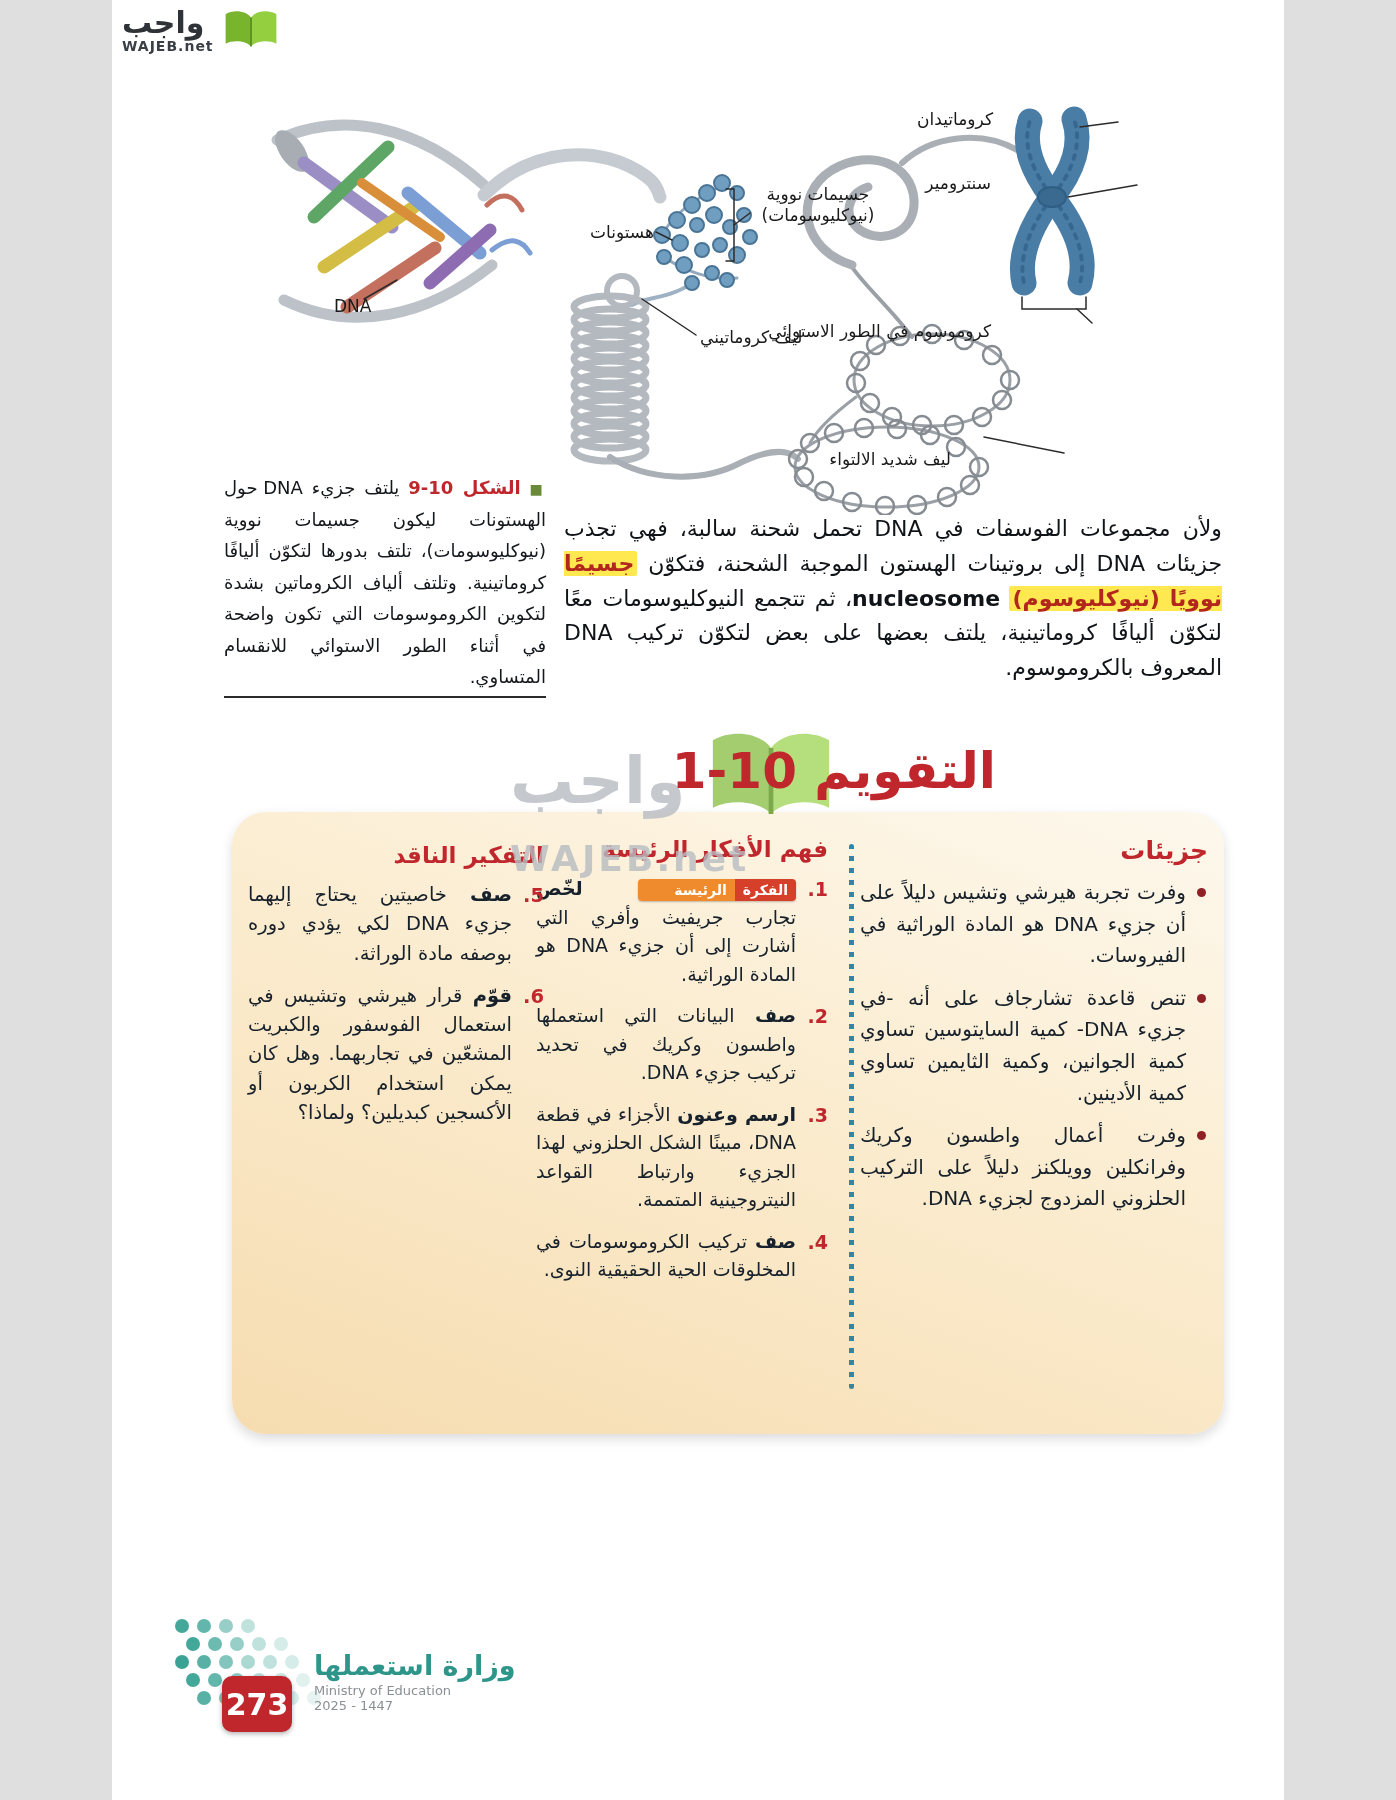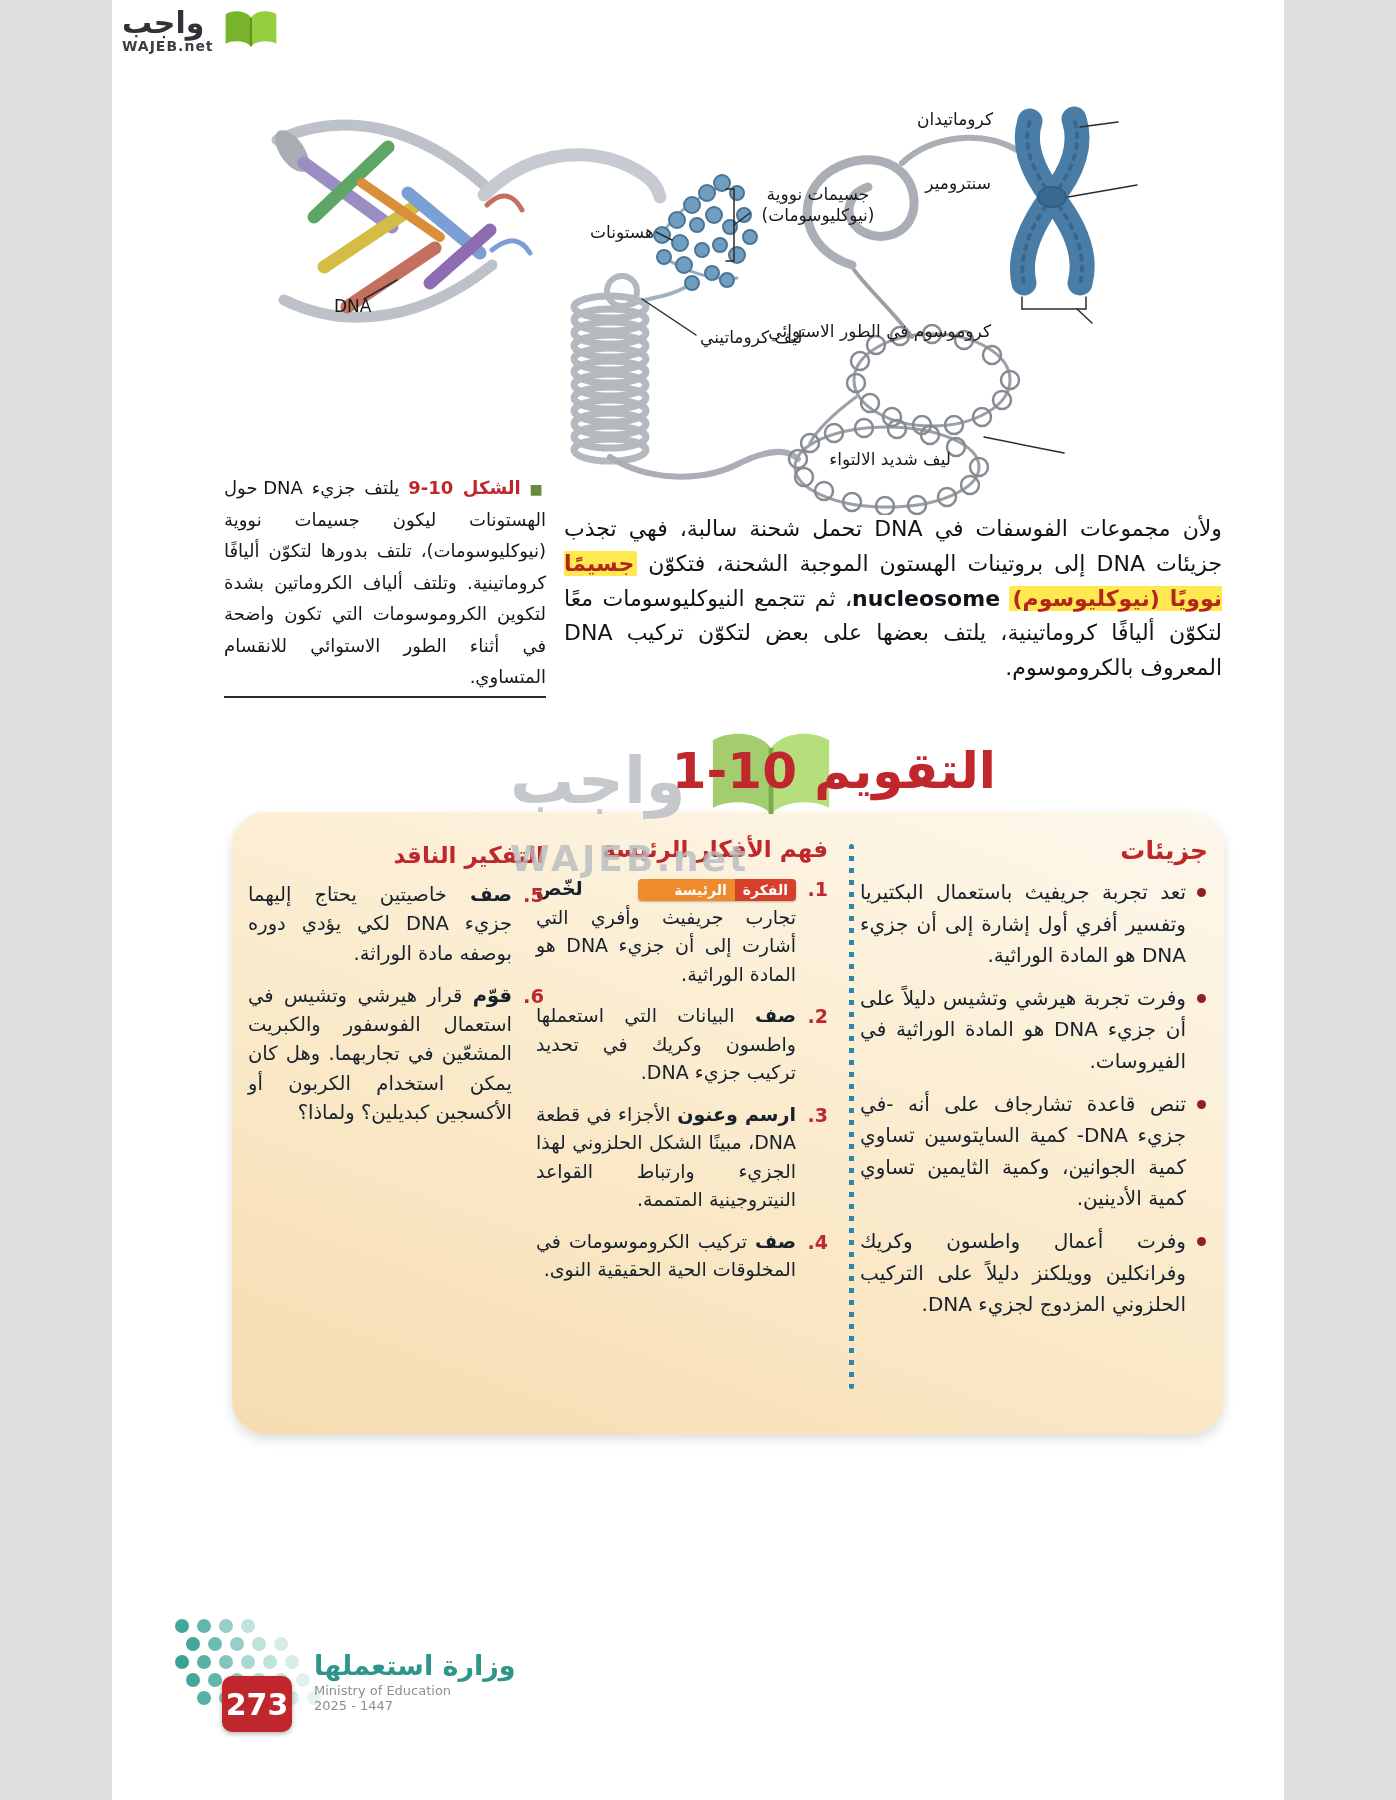--- a/index.html
+++ b/index.html
@@ -269,21 +269,20 @@
     <div class="wm-site">WAJEB.net</div>
   </div>
 
   <div class="abs assess-title">التقويم 10-1</div>
 
   <div class="abs panel">
     <div class="divider"></div>
 
     <div class="col col-summary">
       <div class="col-head">جزيئات</div>
-      <div class="sum-bullet"><span class="dot"></span><span>تعد تجربة جريفيث باستعمال البكتيريا وتفسير أفري أول إشارة إلى أن جزيء DNA هو المادة الوراثية.</span></div>
       <div class="sum-bullet"><span class="dot"></span><span>وفرت تجربة هيرشي وتشيس دليلاً على أن جزيء DNA هو المادة الوراثية في الفيروسات.</span></div>
       <div class="sum-bullet"><span class="dot"></span><span>تنص قاعدة تشارجاف على أنه -في جزيء DNA- كمية السايتوسين تساوي كمية الجوانين، وكمية الثايمين تساوي كمية الأدينين.</span></div>
       <div class="sum-bullet"><span class="dot"></span><span>وفرت أعمال واطسون وكريك وفرانكلين وويلكنز دليلاً على التركيب الحلزوني المزدوج لجزيء DNA.</span></div>
     </div>
 
     <div class="col col-main">
       <div class="col-head">فهم الأفكار الرئيسة</div>
       <div class="qa">
         <span class="qnum">1.</span>
         <span class="badge">

